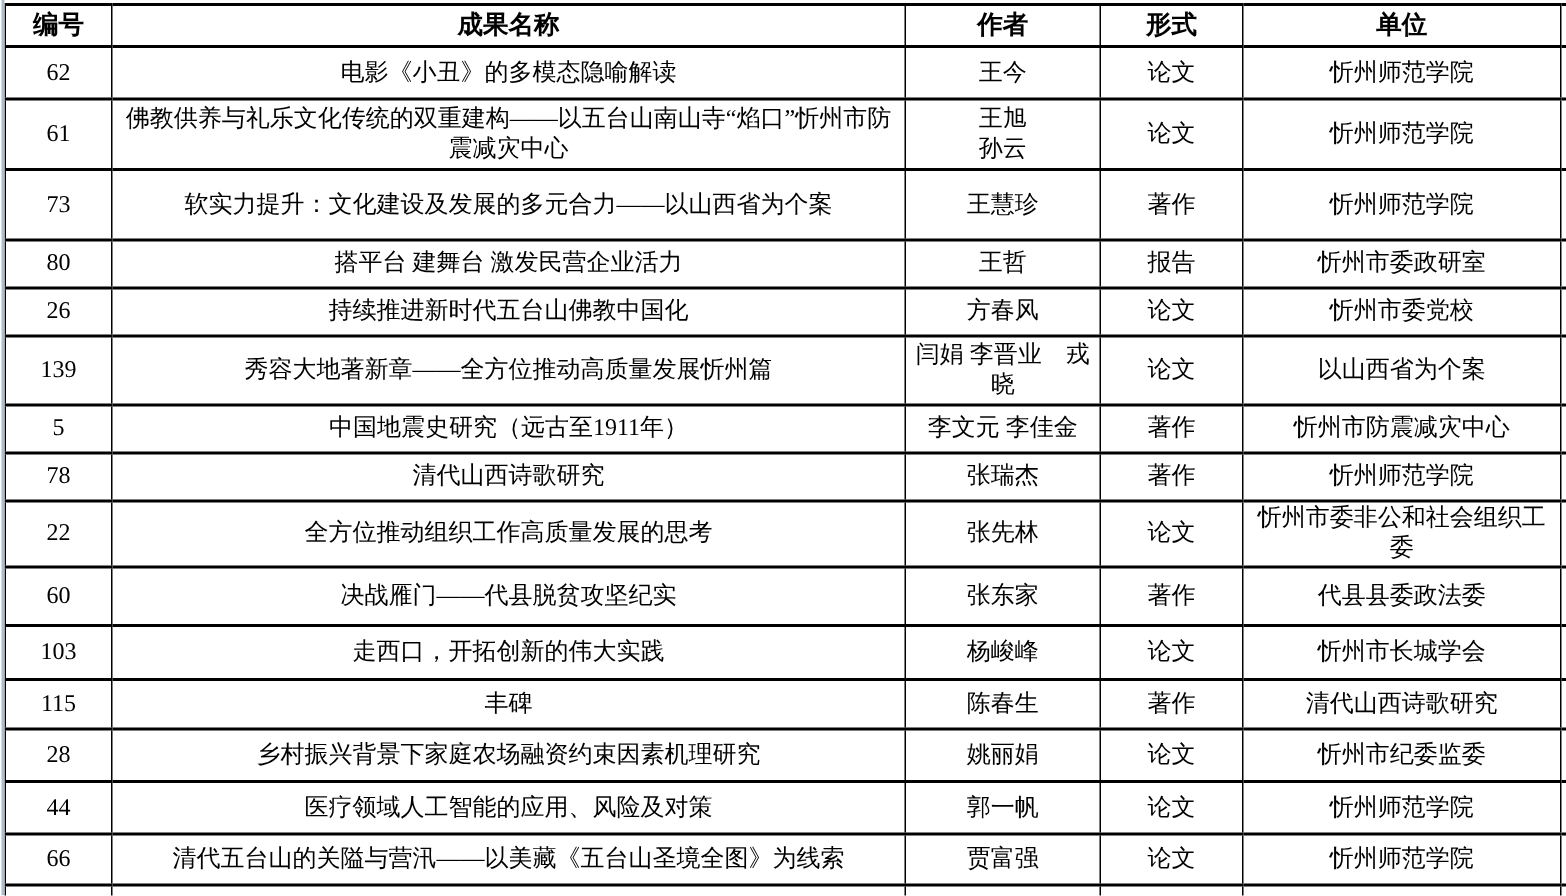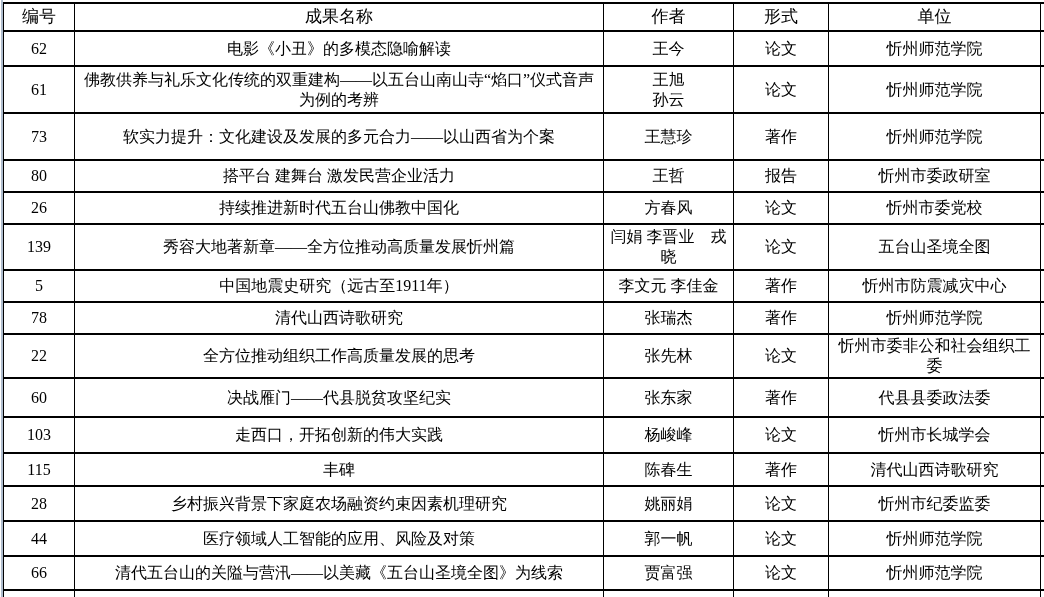--- a/index.html
+++ b/index.html
@@ -42,21 +42,21 @@
     border-top: 2px solid #000;
     border-bottom: 2px solid #000;
     text-align: center;
     vertical-align: middle;
     font-size: 16px;
     line-height: 20px;
     padding: 0 3px;
     overflow: hidden;
   }
   table.results th {
-    font-weight: normal;
+    font-weight: bold;
     font-size: 17px;
   }
   thead tr { height: 28px; }
   td.c-name { padding: 0 4px; }
   td.c-author { white-space: pre-line; }
   td.c-unit { padding: 0 3px; }
   tr.partial-row { height: 18px; }
 </style>
 </head>
 <body>
@@ -87,21 +87,21 @@
         <tr style="height: 35px;">
     <td class="c-id">62</td>
     <td class="c-name">电影《小丑》的多模态隐喻解读</td>
     <td class="c-author">王今</td>
     <td class="c-form">论文</td>
     <td class="c-unit">忻州师范学院</td>
     <td class="c-extra"></td>
   </tr>
         <tr style="height: 47px;">
     <td class="c-id">61</td>
-    <td class="c-name">佛教供养与礼乐文化传统的双重建构——以五台山南山寺“焰口”仪式音声为例的考辨</td>
+    <td class="c-name">佛教供养与礼乐文化传统的双重建构——以五台山南山寺“焰口”忻州市防震减灾中心</td>
     <td class="c-author">王旭
 孙云</td>
     <td class="c-form">论文</td>
     <td class="c-unit">忻州师范学院</td>
     <td class="c-extra"></td>
   </tr>
         <tr style="height: 47px;">
     <td class="c-id">73</td>
     <td class="c-name">软实力提升：文化建设及发展的多元合力——以山西省为个案</td>
     <td class="c-author">王慧珍</td>
@@ -123,21 +123,21 @@
     <td class="c-author">方春风</td>
     <td class="c-form">论文</td>
     <td class="c-unit">忻州市委党校</td>
     <td class="c-extra"></td>
   </tr>
         <tr style="height: 46px;">
     <td class="c-id">139</td>
     <td class="c-name">秀容大地著新章——全方位推动高质量发展忻州篇</td>
     <td class="c-author">闫娟 李晋业　戎晓</td>
     <td class="c-form">论文</td>
-    <td class="c-unit">五台山圣境全图</td>
+    <td class="c-unit">以山西省为个案</td>
     <td class="c-extra"></td>
   </tr>
         <tr style="height: 32px;">
     <td class="c-id">5</td>
     <td class="c-name">中国地震史研究（远古至1911年）</td>
     <td class="c-author">李文元 李佳金</td>
     <td class="c-form">著作</td>
     <td class="c-unit">忻州市防震减灾中心</td>
     <td class="c-extra"></td>
   </tr>

